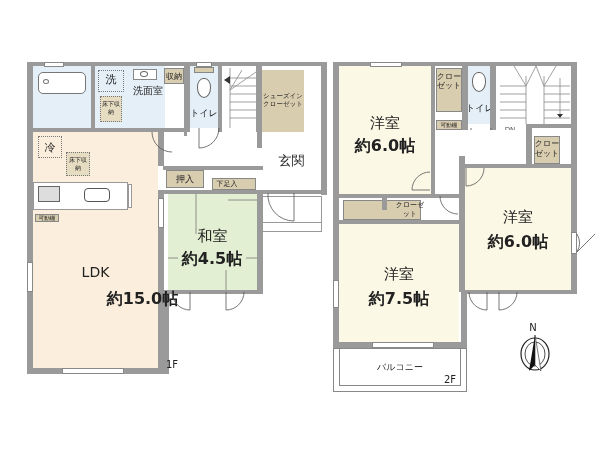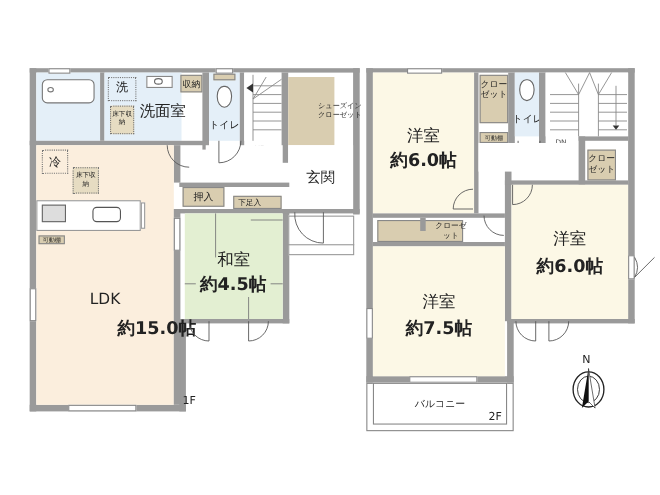--- a/index.html
+++ b/index.html
@@ -37,21 +37,21 @@
   <div class="lbl sm" style="left:38px;top:106px;width:48px;font-size:10px;margin-top:36px;">浴室</div>
   <div class="wall" style="left:91px;top:66px;width:4px;height:62px;"></div>
 
   <div class="room" style="left:95px;top:66px;width:70px;height:62px;background:#e4eff8;"></div>
   <div class="abs dotted" style="left:98px;top:70px;width:26px;height:22px;"></div>
   <div class="lbl sm" style="left:98px;top:75px;width:26px;font-size:11px;">洗</div>
   <div class="abs dotted" style="left:100px;top:96px;width:22px;height:26px;background:#e6dcc2;"></div>
   <div class="lbl tiny" style="left:101px;top:100px;width:20px;white-space:normal;line-height:8px;">床下収納</div>
   <div class="abs" style="left:133px;top:69px;width:24px;height:11px;border:1px solid #888;background:#fff;"></div>
   <div class="abs" style="left:140px;top:71px;width:8px;height:6px;border:1px solid #666;border-radius:50%;"></div>
-  <div class="lbl sm" style="left:126px;top:96px;width:44px;font-size:14px;">洗面室</div>
+  <div class="lbl sm" style="left:126px;top:86px;width:44px;font-size:10px;">洗面室</div>
 
   <div class="abs storage" style="left:164px;top:68px;width:20px;height:16px;"></div>
   <div class="lbl" style="left:163px;top:71px;width:22px;font-size:8px;">収納</div>
   <div class="wall" style="left:184px;top:66px;width:6px;height:70px;"></div>
   <div class="wall" style="left:27px;top:128px;width:160px;height:4px;"></div>
 
   <div class="room" style="left:190px;top:66px;width:28px;height:62px;background:#e4eff8;"></div>
   <div class="abs storage" style="left:194px;top:67px;width:20px;height:6px;"></div>
   <div class="abs" style="left:197px;top:78px;width:14px;height:20px;border:1px solid #666;border-radius:45% 45% 50% 50%;background:#fff;"></div>
   <div class="lbl" style="left:190px;top:107px;width:28px;font-size:9px;">トイレ</div>
@@ -69,21 +69,21 @@
       <line x1="8" y1="52" x2="34" y2="52"></line>
       <line x1="8" y1="24" x2="20" y2="4"></line>
       <line x1="8" y1="24" x2="34" y2="6"></line>
     </g>
     <polygon points="2,14 8,10 8,18" fill="#333"></polygon>
   </svg>
   <div class="lbl" style="left:228px;top:131px;width:16px;font-size:7px;color:#555;">UP</div>
   <div class="wall" style="left:256px;top:66px;width:6px;height:82px;"></div>
 
   <div class="abs storage" style="left:262px;top:70px;width:42px;height:62px;border:none;"></div>
-  <div class="lbl" style="left:262px;top:92px;width:42px;font-size:6.5px;line-height:8px;white-space:normal;margin-left:26px;">シューズインクローゼット</div>
+  <div class="lbl" style="left:262px;top:92px;width:42px;font-size:6.5px;line-height:8px;white-space:normal;">シューズインクローゼット</div>
 
   <div class="room" style="left:187px;top:132px;width:70px;height:58px;background:#fff;"></div>
   <div class="wall" style="left:158px;top:132px;width:6px;height:34px;"></div>
 
   <div class="room" style="left:262px;top:132px;width:59px;height:58px;background:#fff;"></div>
   <div class="lbl big" style="left:262px;top:152px;width:59px;font-size:13px;">玄関</div>
   <div class="abs" style="left:262px;top:196px;width:60px;height:36px;border:1px solid #999;background:#fff;"></div>
   <div class="abs" style="left:262px;top:222px;width:60px;height:1px;background:#999;"></div>
   <svg style="left:268px;top:193px;" width="28" height="30">
     <path d="M0,0 A26,26 0 0 0 26,28" stroke="#555" stroke-width="0.8" fill="none"></path>

